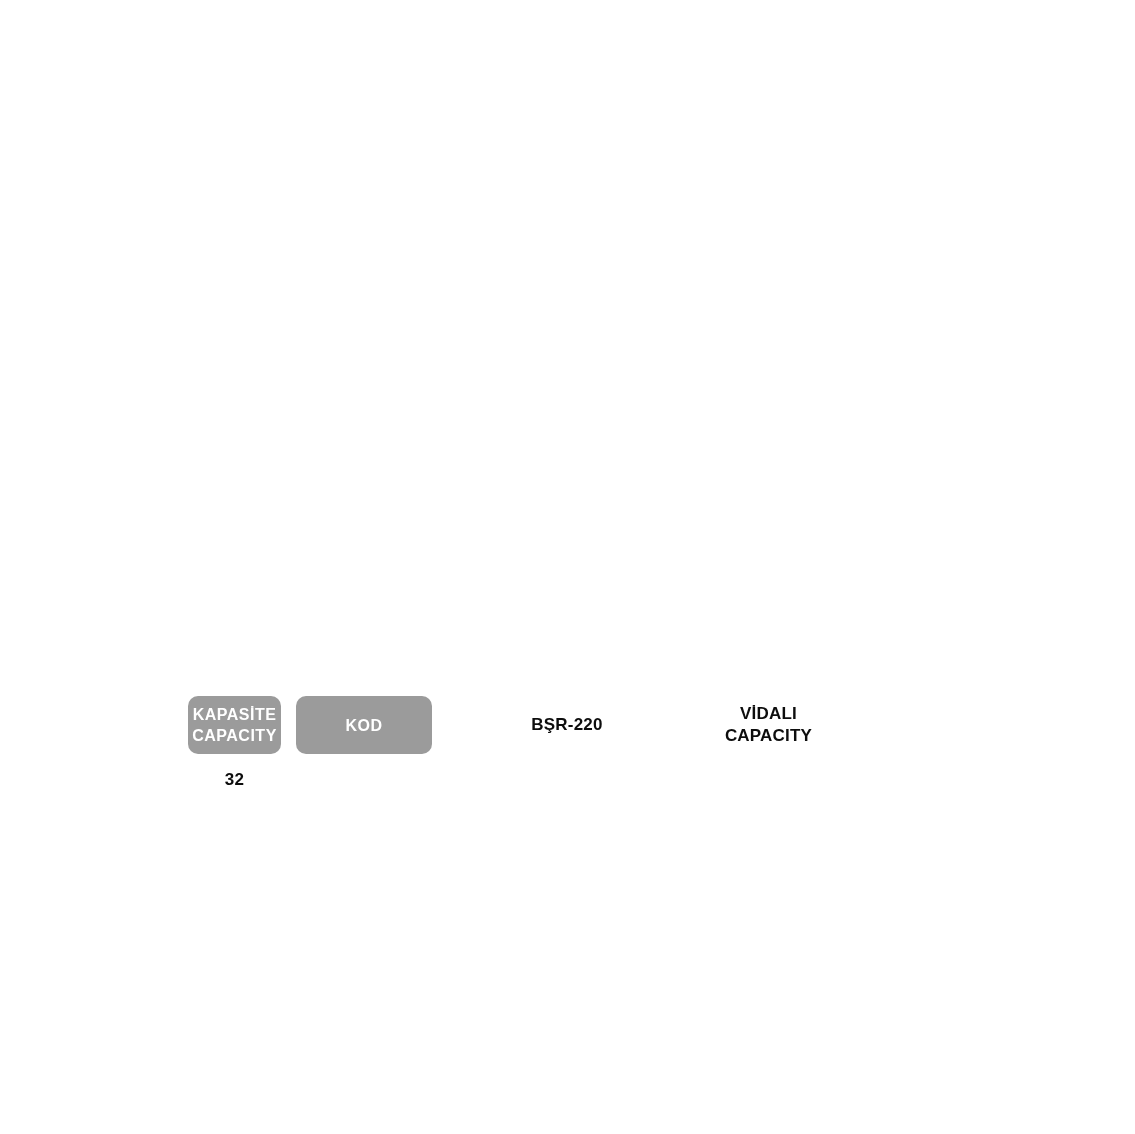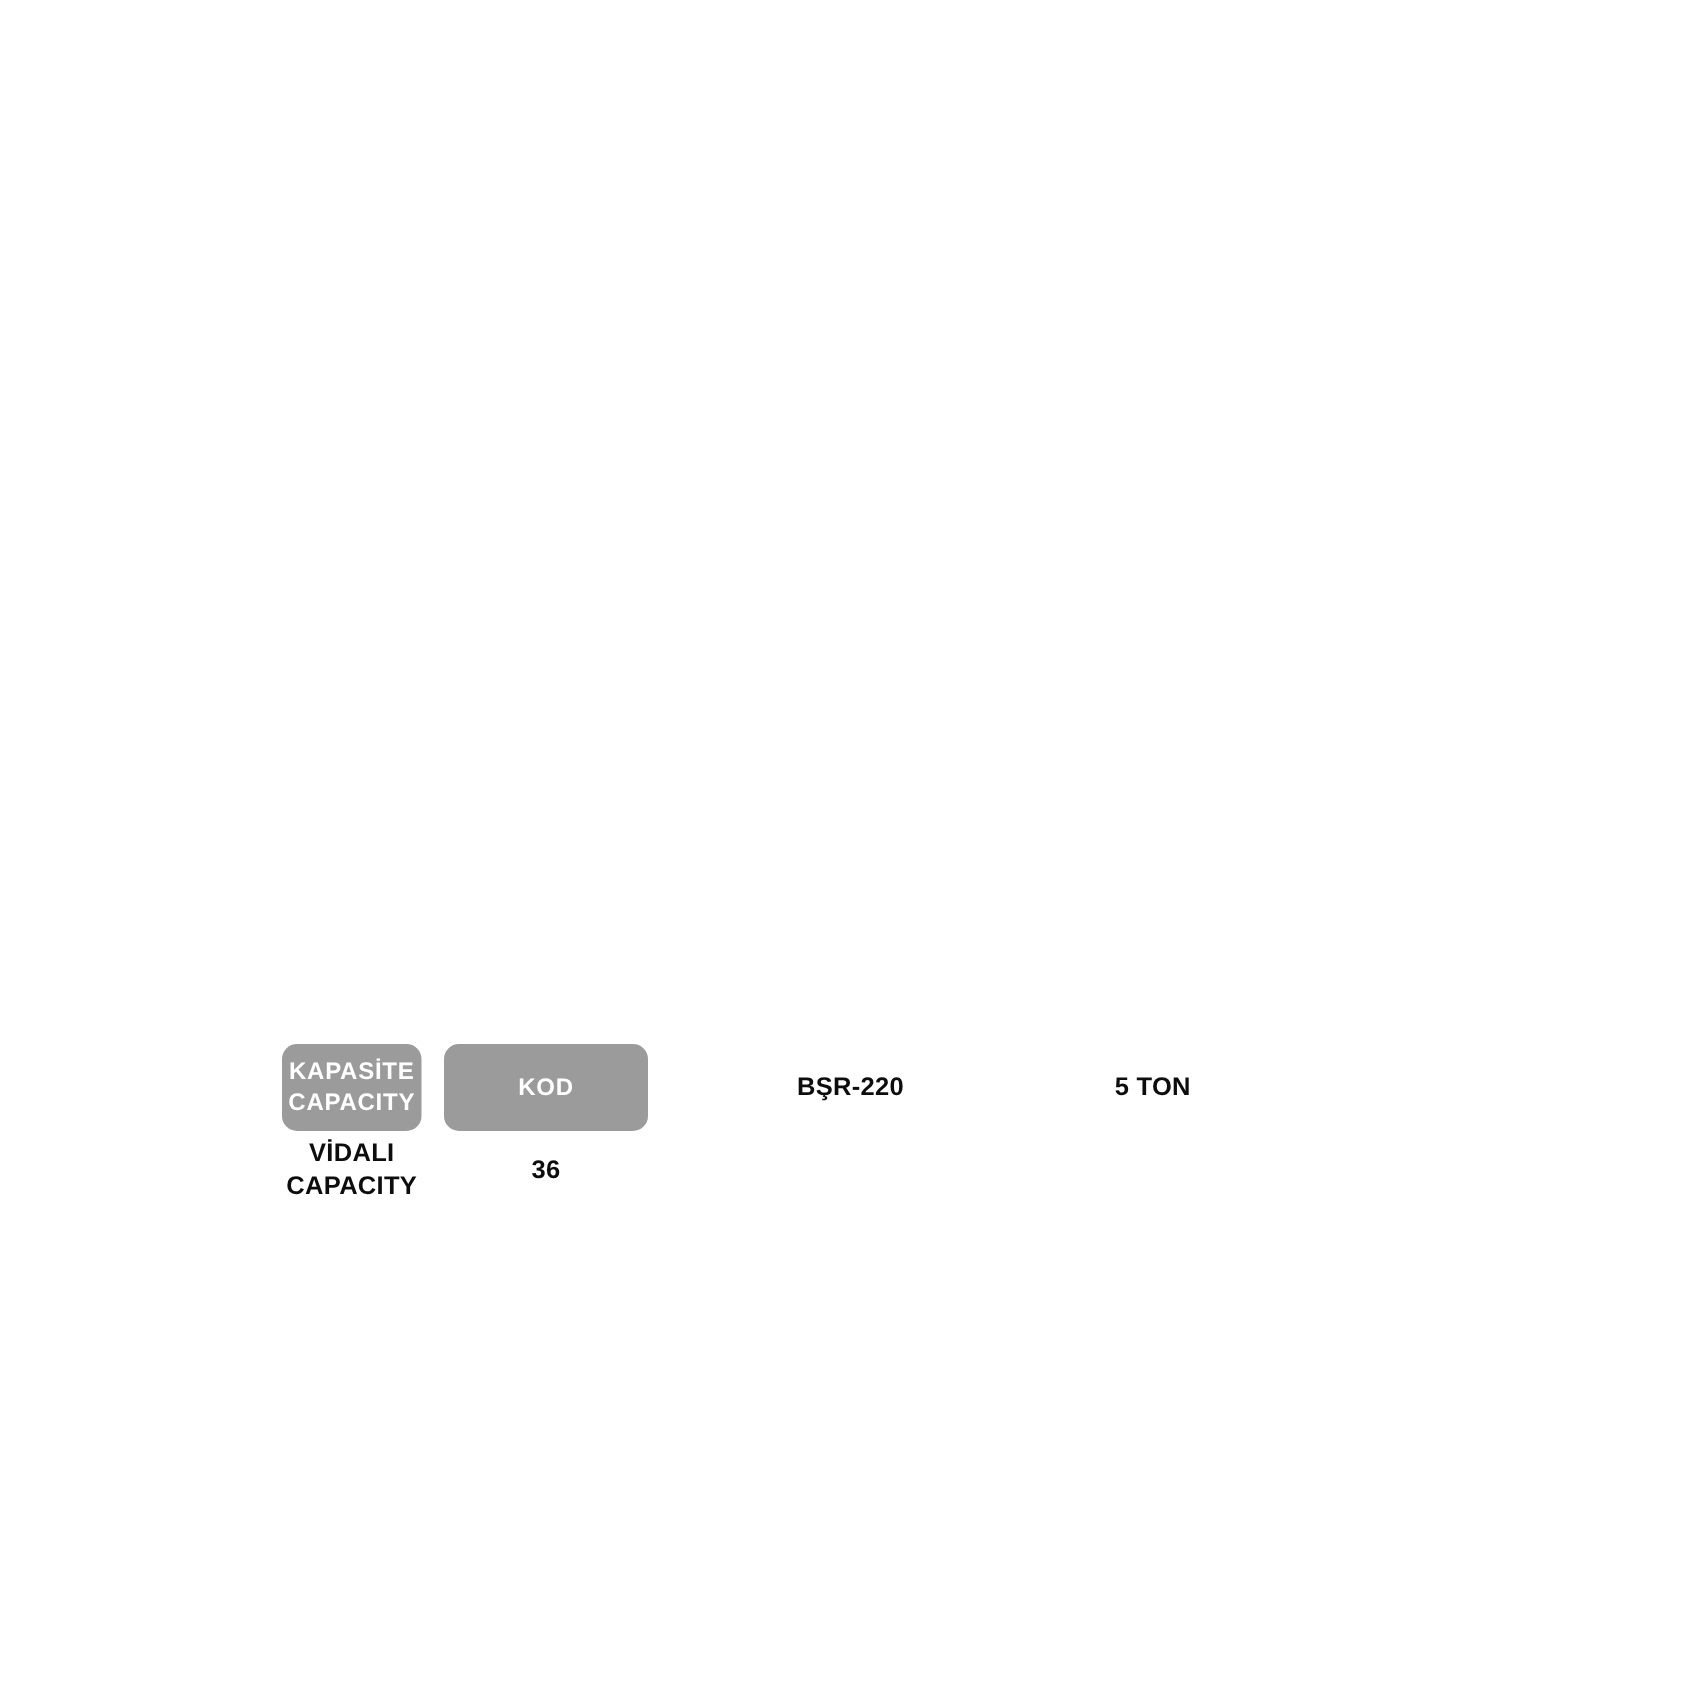--- a/index.html
+++ b/index.html
@@ -60,23 +60,20 @@
     <span>CAPACITY</span>
   </div>
   <div class="hdr">
     <span>KOD</span>
   </div>
 
   <div class="val">
     <span>BŞR-220</span>
   </div>
   <div class="val">
-    <span>5 TON</span>
-  </div>
-  <div class="val">
     <span>VİDALI</span>
     <span>CAPACITY</span>
   </div>
   <div class="val">
-    <span>36</span>
+    <span>32</span>
   </div>
 
 </div>
 
 </body></html>

